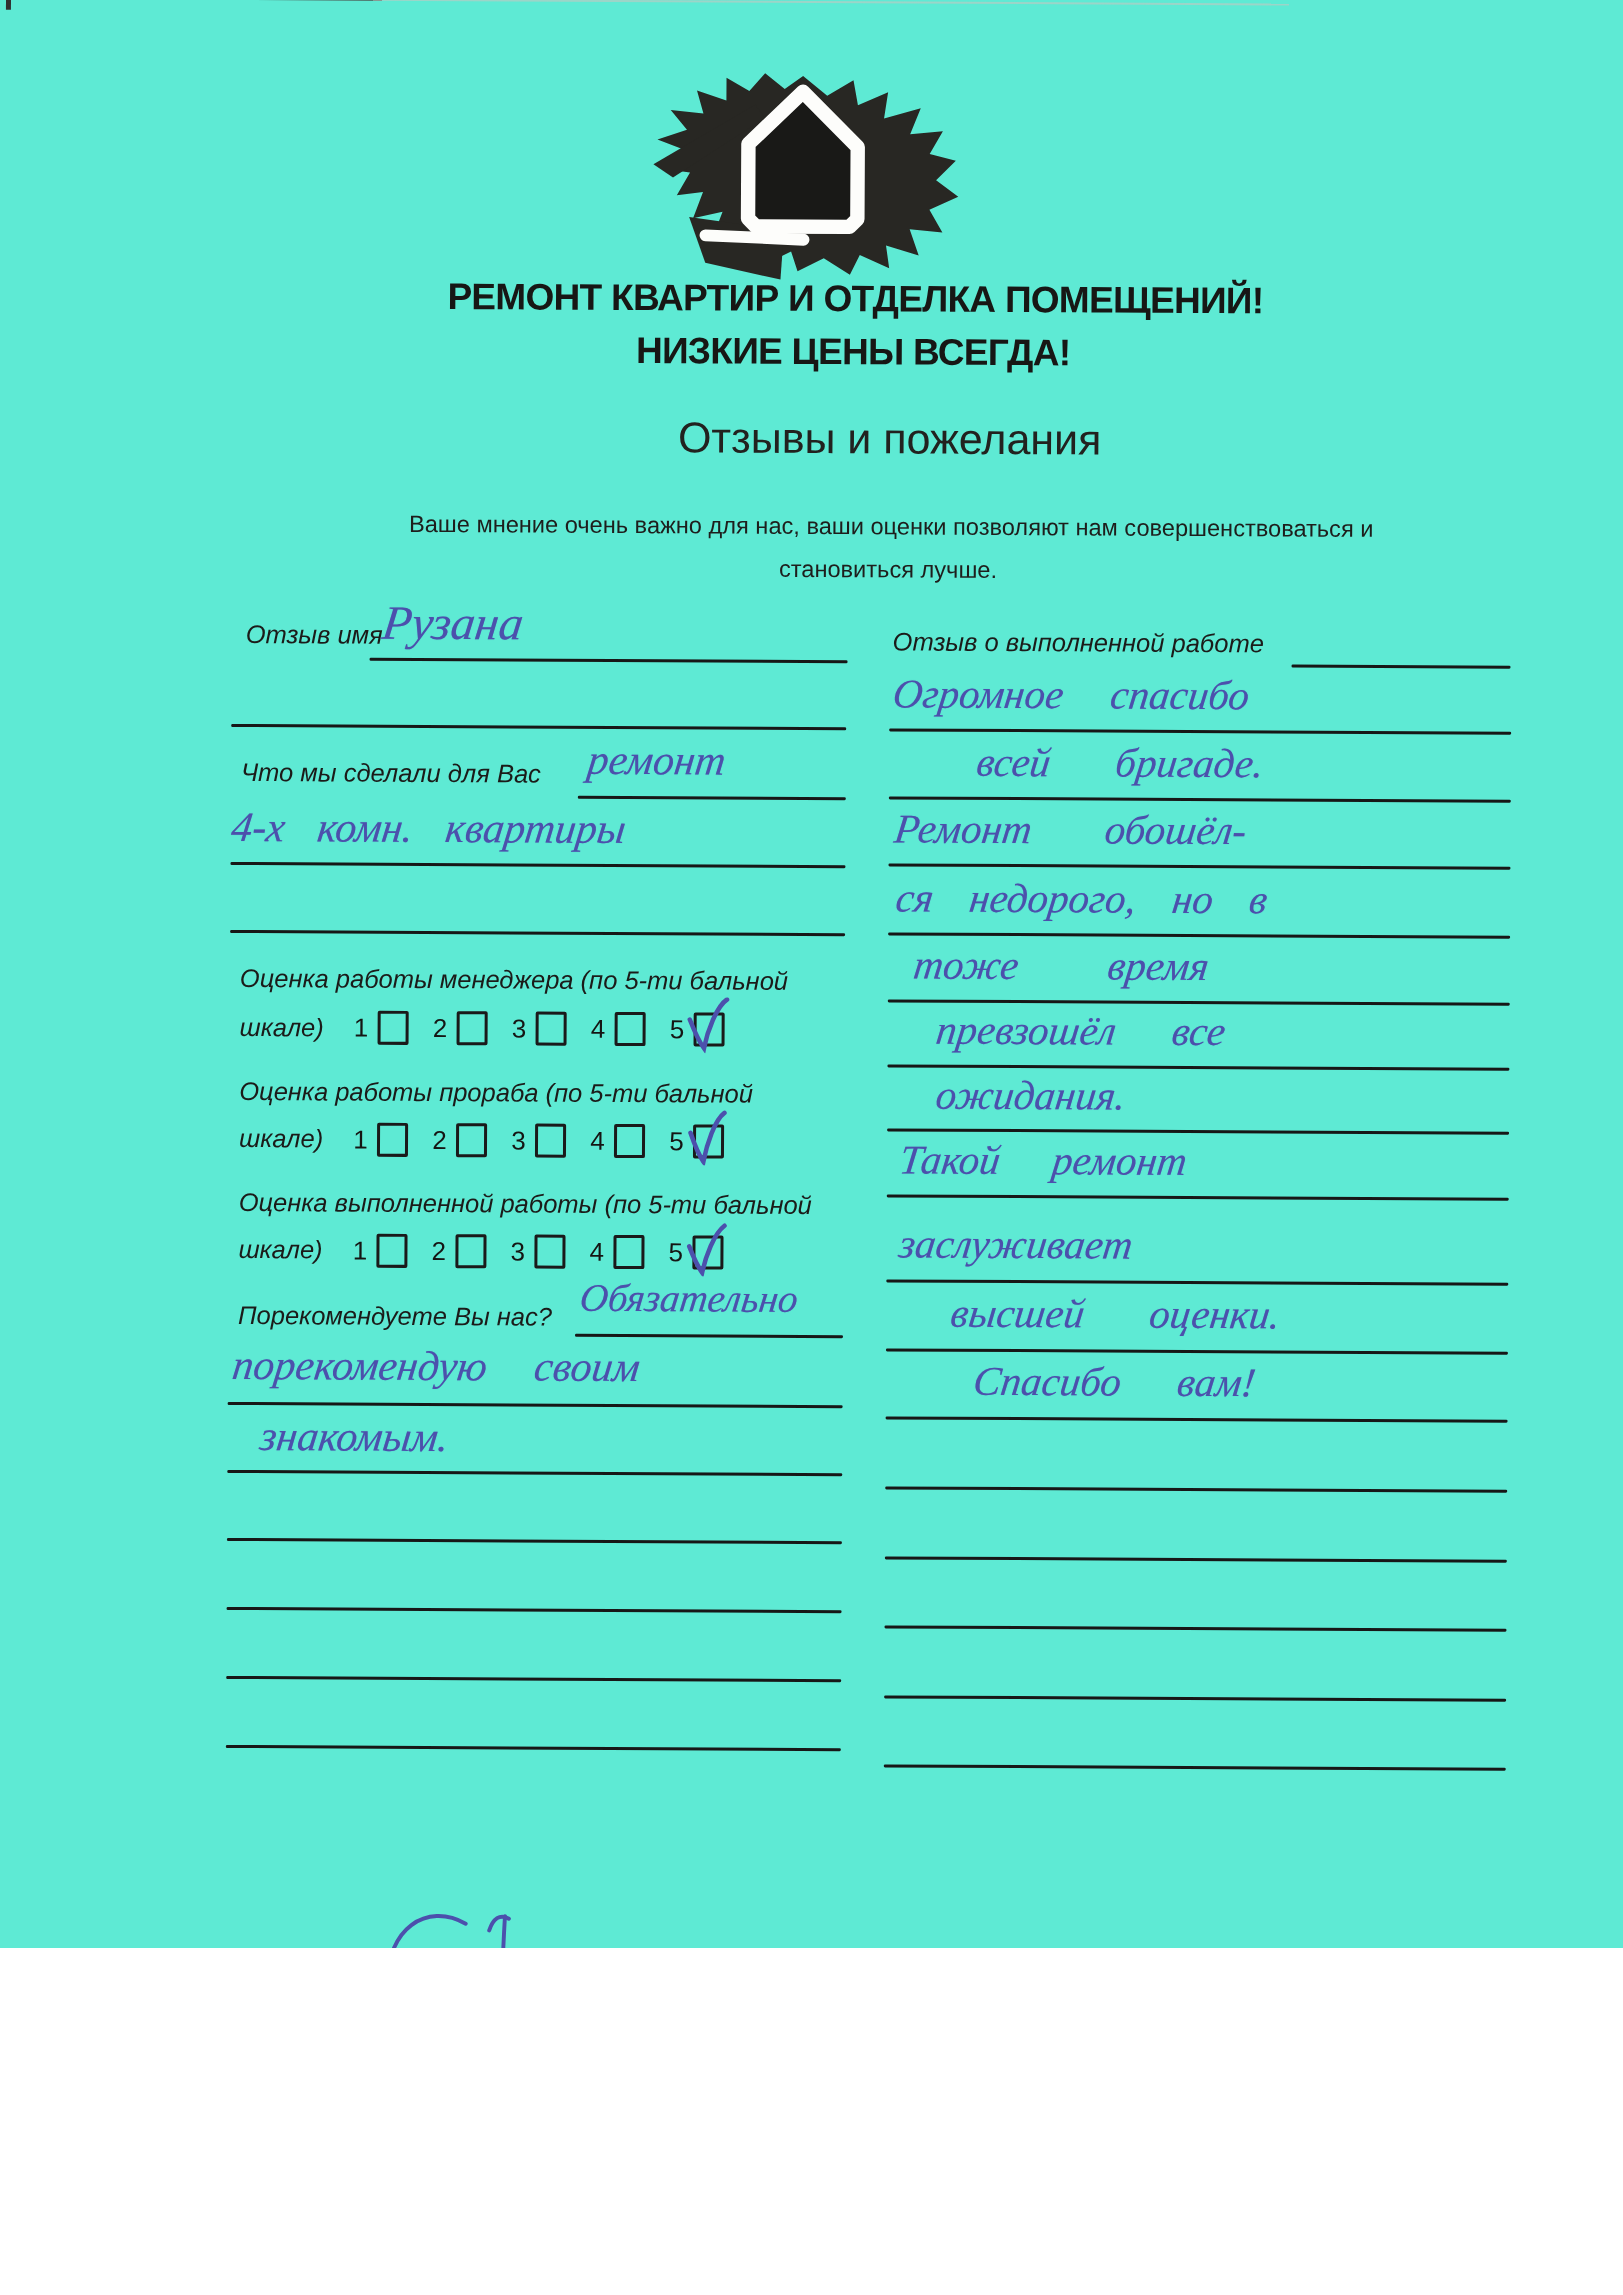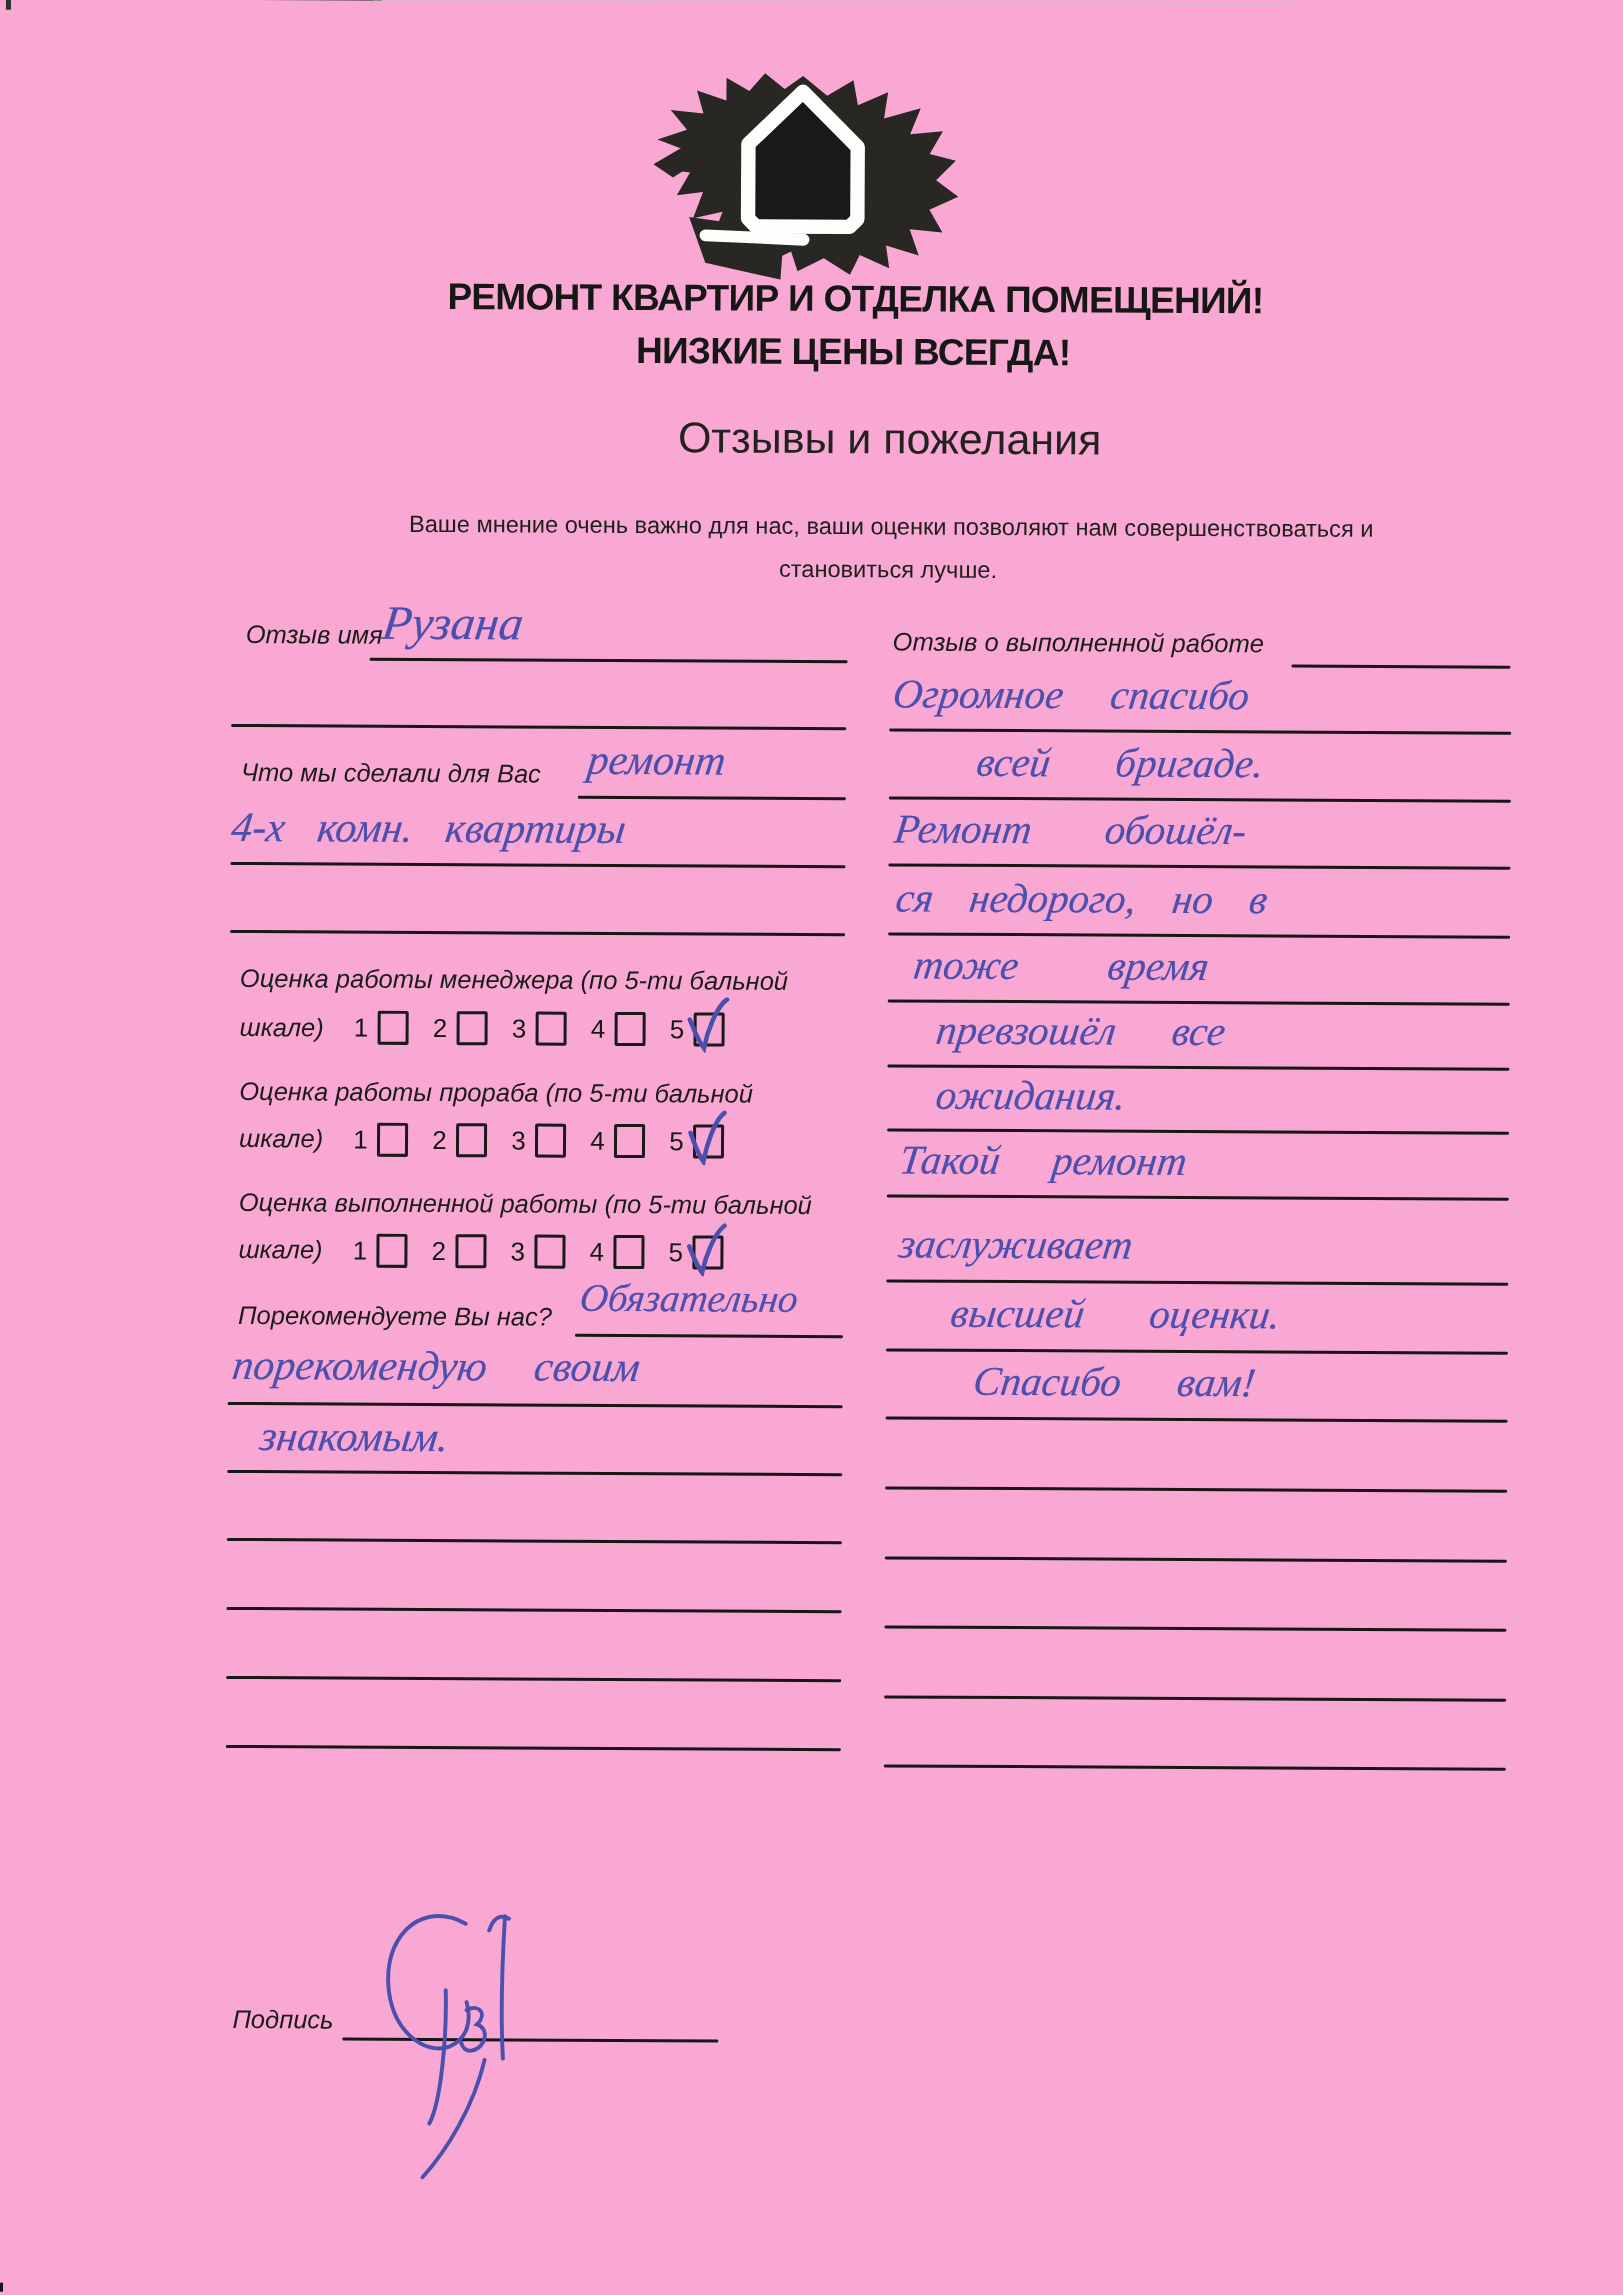--- a/index.html
+++ b/index.html
@@ -1,18 +1,18 @@
 <!DOCTYPE html>
 <html style="font-size:10.5px"><head>
 <meta charset="utf-8">
 <style>
   html,body{margin:0;padding:0;background:#ffffff;}
   .page{
-    position:relative;width:1623px;height:2295px;overflow:hidden;
-    background:#f9a8d4;font-family:"Liberation Sans",sans-serif;color:#1c1c1a;
+    position:relative;width:1623px;height:1948px;overflow:hidden;
+    background:#5eead4;font-family:"Liberation Sans",sans-serif;color:#1c1c1a;
   }
   .rot{position:absolute;left:0;top:0;width:1623px;height:2295px;transform:rotate(0.3deg);transform-origin:50% 50%;}
   
   .edge-top-dark{position:absolute;left:0;top:0;width:376px;height:2.6px;background:#4a4a46;}
   .edge-top-light{position:absolute;left:367px;top:0.7px;width:916px;height:2px;background:#c6c6c0;opacity:.6;}
   .corner-mark-tl{position:absolute;left:0;top:0;width:4.6px;height:14.4px;background:#303030;}
   .corner-mark-bl{position:absolute;left:0;top:2287px;width:9.2px;height:8.5px;background:#161616;}
 
   .hdr{position:absolute;font-weight:bold;font-size:37px;letter-spacing:-0.7px;white-space:nowrap;transform:translateX(-50%);color:#171715;}
   .title{position:absolute;font-size:43px;white-space:nowrap;transform:translateX(-50%);color:#22221f;}

